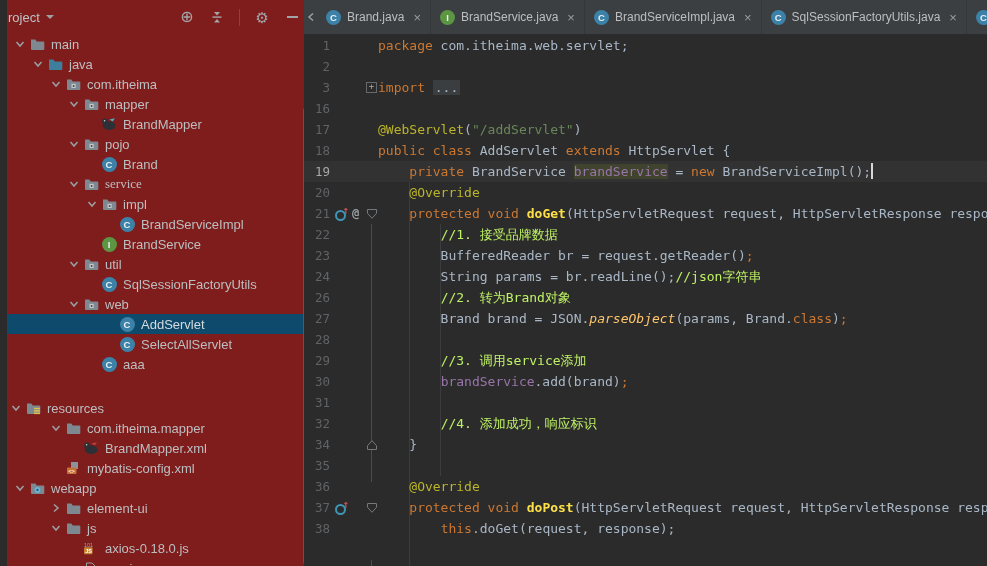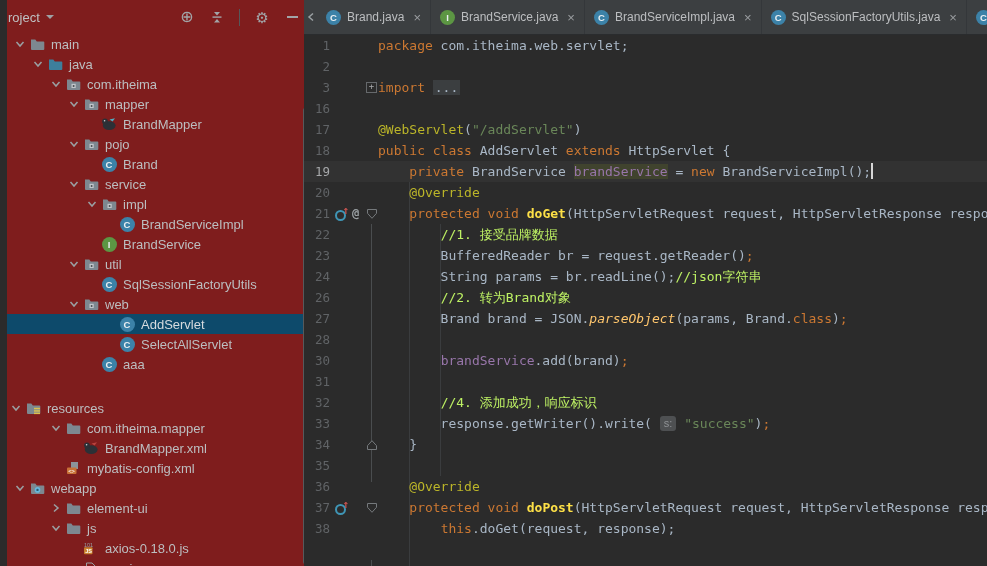--- a/index.html
+++ b/index.html
@@ -176,21 +176,21 @@
         </span>
         <span>pojo</span>
       </div>
       <div class="trow" style="padding-left: 76px;">
         <span class="chev-slot"></span>
         <span class="ticon">
           <span class="circ" style="background:#3c82a8">C</span>
         </span>
         <span>Brand</span>
       </div>
-      <div class="trow" style="padding-left: 58px;">
+      <div class="trow" style="padding-left: 58px; font-family: Liberation Serif, serif;">
         <span class="chev-slot">
           <svg width="12" height="12" viewBox="0 0 12 12" style="transform:rotate(0deg)">
             <polyline points="2.5,4 6,8 9.5,4" fill="none" stroke="#9aa0a3" stroke-width="1.5"></polyline>
           </svg>
         </span>
         <span class="ticon">
           <svg width="15" height="13" viewBox="0 0 15 13">
             <path d="M1 1.5 h4.3 l1.5 2 h6.7 a.8.8 0 0 1 .8.8 V11 a1 1 0 0 1 -1 1 H2 a1 1 0 0 1 -1 -1 Z" fill="#7d8890"></path>
             <rect x="5.5" y="5.8" width="4.2" height="4.2" fill="#c2c7cb"></rect>
             <circle cx="7.6" cy="7.9" r="1" fill="#4a4f53"></circle>
@@ -459,24 +459,24 @@
       <div class="crow"><span class="lnum">20</span><span class="tk-d">    </span><span class="tk-a">@Override</span></div>
       <div class="crow"><span class="lnum">21</span><span class="gico"><span class="ovr"><span class="ovr-c"></span><span class="ovr-a">↑</span></span><span class="at-ico">@</span></span><span class="gfold"><svg width="12" height="12" viewBox="0 0 12 12">
             <path d="M1.5 1.5 h9 v3.8 l-4.5 5 l-4.5 -5 z" fill="#2b2b2b" stroke="#75797c"></path>
           </svg></span><span class="tk-d">    </span><span class="tk-k">protected</span><span class="tk-d"> </span><span class="tk-k">void</span><span class="tk-d"> </span><span class="tk-m">doGet</span><span class="tk-d">(HttpServletRequest request, HttpServletResponse response) {</span></div>
       <div class="crow"><span class="lnum">22</span><span class="tk-d">        </span><span class="tk-c">//1. 接受品牌数据</span></div>
       <div class="crow"><span class="lnum">23</span><span class="tk-d">        BufferedReader br = request.getReader()</span><span class="tk-k">;</span></div>
       <div class="crow"><span class="lnum">24</span><span class="tk-d">        String params = br.readLine();</span><span class="tk-c">//json字符串</span></div>
       <div class="crow"><span class="lnum">26</span><span class="tk-d">        </span><span class="tk-c">//2. 转为Brand对象</span></div>
       <div class="crow"><span class="lnum">27</span><span class="tk-d">        Brand brand = JSON.</span><span class="tk-ms">parseObject</span><span class="tk-d">(params, Brand.</span><span class="tk-k">class</span><span class="tk-d">)</span><span class="tk-k">;</span></div>
       <div class="crow"><span class="lnum">28</span></div>
+      <div class="crow"><span class="lnum">29</span><span class="tk-d">        </span><span class="tk-c">//3. 调用service添加</span></div>
       <div class="crow"><span class="lnum">30</span><span class="tk-d">        </span><span class="tk-f">brandService</span><span class="tk-d">.add(brand)</span><span class="tk-k">;</span></div>
       <div class="crow"><span class="lnum">31</span></div>
       <div class="crow"><span class="lnum">32</span><span class="tk-d">        </span><span class="tk-c">//4. 添加成功，响应标识</span></div>
-      <div class="crow"><span class="lnum">33</span><span class="tk-d">        response.getWriter().write( </span><span class="tk-hint">s:</span><span class="tk-d"> </span><span class="tk-s">"success"</span><span class="tk-d">)</span><span class="tk-k">;</span></div>
       <div class="crow"><span class="lnum">34</span><span class="gfold"><svg width="12" height="12" viewBox="0 0 12 12">
             <path d="M1.5 10.5 h9 V6.7 l-4.5 -5 l-4.5 5 z" fill="#2b2b2b" stroke="#75797c"></path>
           </svg></span><span class="tk-d">    }</span></div>
       <div class="crow"><span class="lnum">35</span></div>
       <div class="crow"><span class="lnum">36</span><span class="tk-d">    </span><span class="tk-a">@Override</span></div>
       <div class="crow"><span class="lnum">37</span><span class="gico"><span class="ovr"><span class="ovr-c"></span><span class="ovr-a">↑</span></span></span><span class="gfold"><svg width="12" height="12" viewBox="0 0 12 12">
             <path d="M1.5 1.5 h9 v3.8 l-4.5 5 l-4.5 -5 z" fill="#2b2b2b" stroke="#75797c"></path>
           </svg></span><span class="tk-d">    </span><span class="tk-k">protected</span><span class="tk-d"> </span><span class="tk-k">void</span><span class="tk-d"> </span><span class="tk-m">doPost</span><span class="tk-d">(HttpServletRequest request, HttpServletResponse response) {</span></div>
       <div class="crow"><span class="lnum">38</span><span class="tk-d">        </span><span class="tk-k">this</span><span class="tk-d">.doGet(request, response);</span></div>
     </div>

